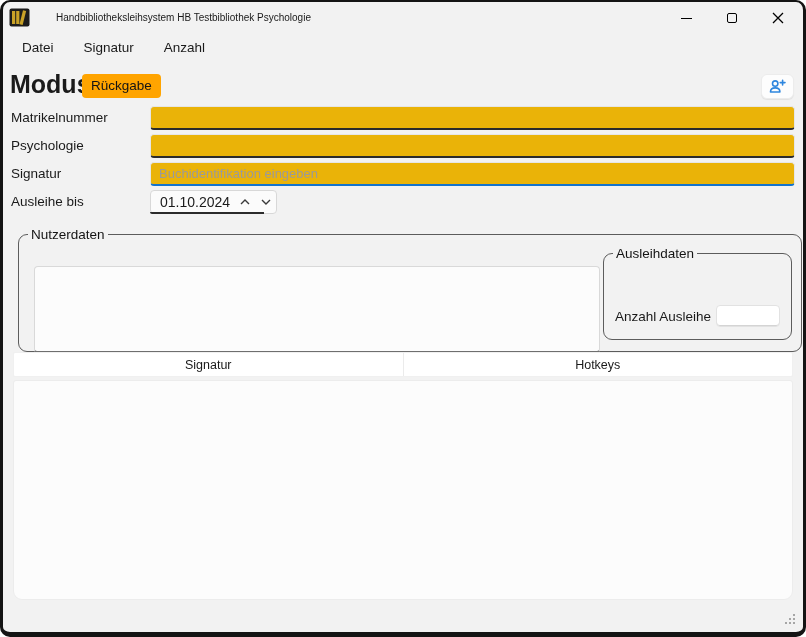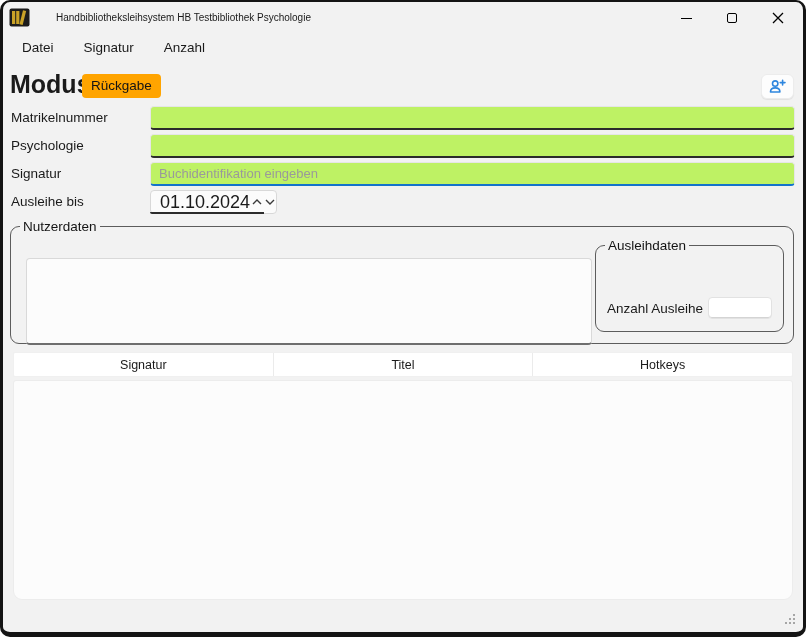--- a/index.html
+++ b/index.html
@@ -25,35 +25,35 @@
   .mode-title { position:absolute; left:7px; top:68px; font-size:25px; font-weight:700; }
   .mode-badge { position:absolute; left:79px; top:72px; background:#FFA400; color:#141414;
     font-size:13.5px; padding:5px 9px; border-radius:4px; line-height:1; }
   .add-user-button { position:absolute; right:9px; top:72px; width:33px; height:25px;
     background:#fdfdfd; border:1px solid #ececec; border-radius:6px;
     box-shadow:0 1px 1px rgba(0,0,0,.07); display:flex; align-items:center; justify-content:center; padding:0; }
   
   .field-label { position:absolute; left:8px; height:22px; line-height:22px; font-size:13.5px; }
   .lbl-1 { top:105px; } .lbl-2 { top:133px; } .lbl-3 { top:161px; } .lbl-4 { top:189px; }
   .text-field { position:absolute; left:147px; width:645px; height:24px;
-    background:#bef264; border:1px solid #e6e6e6; border-bottom:2px solid #2b2b2b;
+    background:#eab308; border:1px solid #e6e6e6; border-bottom:2px solid #2b2b2b;
     border-radius:4px; padding:0 8px; font-family:"Liberation Sans",sans-serif; font-size:13px; color:#1a1a1a; outline:none; }
   .text-field::placeholder { color:#9a9a9a; }
   .fld-1 { top:104px; } .fld-2 { top:132px; } .fld-3 { top:160px; }
   .text-field.focused { border-bottom-color:#1373CC; }
   .spinner { position:absolute; left:147px; top:188px; width:127px; height:24px;
     background:#fbfbfb; border:1px solid #d8d8d8; border-radius:4px;
     display:flex; align-items:center; }
   .spinner::after { content:""; position:absolute; left:-1px; bottom:-1px; width:114px; height:2px;
     background:#2b2b2b; border-bottom-left-radius:4px; }
-  .spinner-value { flex:1; padding-left:9px; font-size:18px; }
+  .spinner-value { flex:1; padding-left:9px; font-size:14px; }
   .spinner-btn { width:21px; height:100%; display:flex; align-items:center; justify-content:center;
     background:transparent; border:none; padding:0; }
   
-  fieldset.group { position:absolute; margin:0; padding:0; border:1px solid #5c5c5c; border-radius:9px; }
+  fieldset.group { position:absolute; margin:8px; padding:0; border:1px solid #5c5c5c; border-radius:9px; }
   fieldset.group legend { font-size:13.5px; padding:0 3px; margin-left:9px; color:#141414; }
   .nutzerdaten { left:7px; top:217px; width:784px; height:125px; }
   .user-textarea { position:absolute; left:15px; top:24px; width:566px; height:87px;
     background:#fcfcfc; border:1px solid #d9d9d9; border-bottom:2px solid #6e6e6e;
     border-radius:4px; resize:none; outline:none; font-family:"Liberation Sans",sans-serif; font-size:13px; }
   .ausleihdaten { left:592px; top:236px; width:189px; height:94px; }
   .anzahl-label { position:absolute; left:11px; top:48px; font-size:13.5px; }
   .small-input { position:absolute; left:112px; top:44px; width:64px; height:22px;
     background:#ffffff; border:1px solid #e2e2e2; border-radius:4px;
     box-shadow:inset 0 -1px 0 #d4d4d4; padding:0 5px; font-size:13px;
@@ -144,20 +144,19 @@
   </fieldset>
 
   <fieldset class="group ausleihdaten">
     <legend>Ausleihdaten</legend>
     <span class="anzahl-label">Anzahl Ausleihe</span>
     <input class="small-input" value="" style="">
   </fieldset>
 
   <div class="table-header">
     <div class="th-cell">Signatur</div>
-    <div class="th-cell">Titel</div>
     <div class="th-cell">Hotkeys</div>
   </div>
   <div class="table-body"></div>
 
   <div class="resize-grip"></div>
 
 </div>
 
 </body></html>

